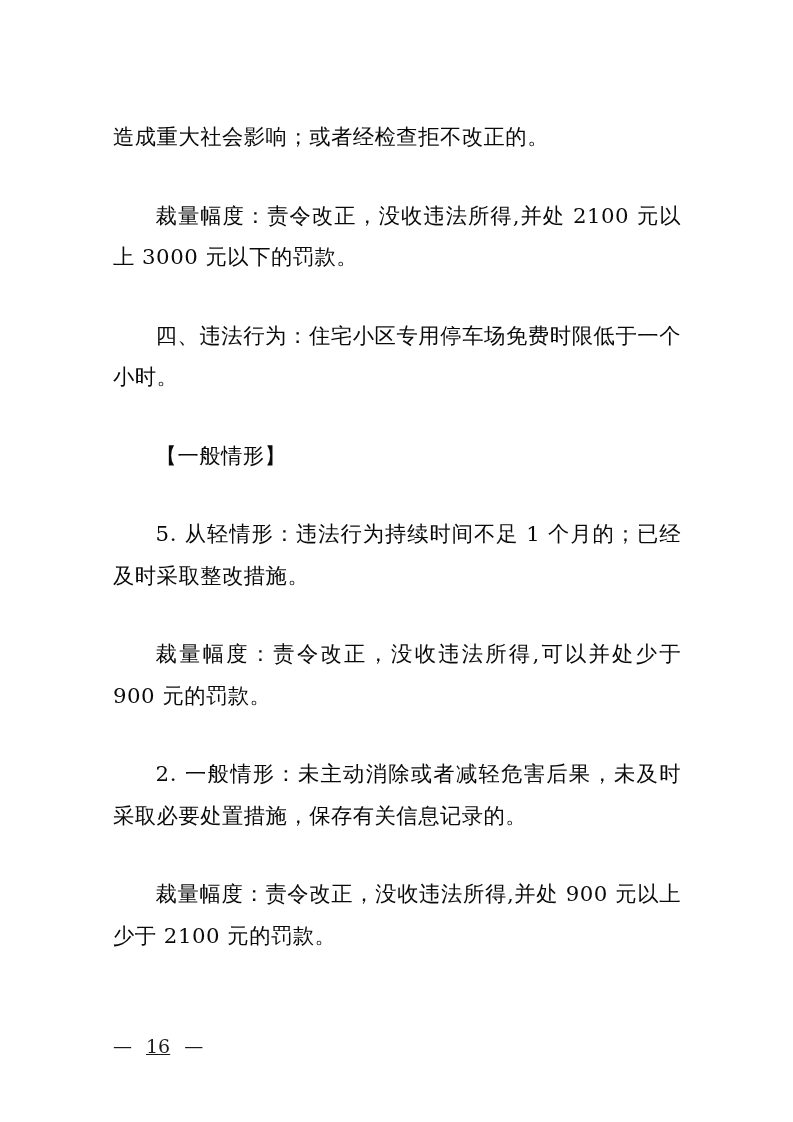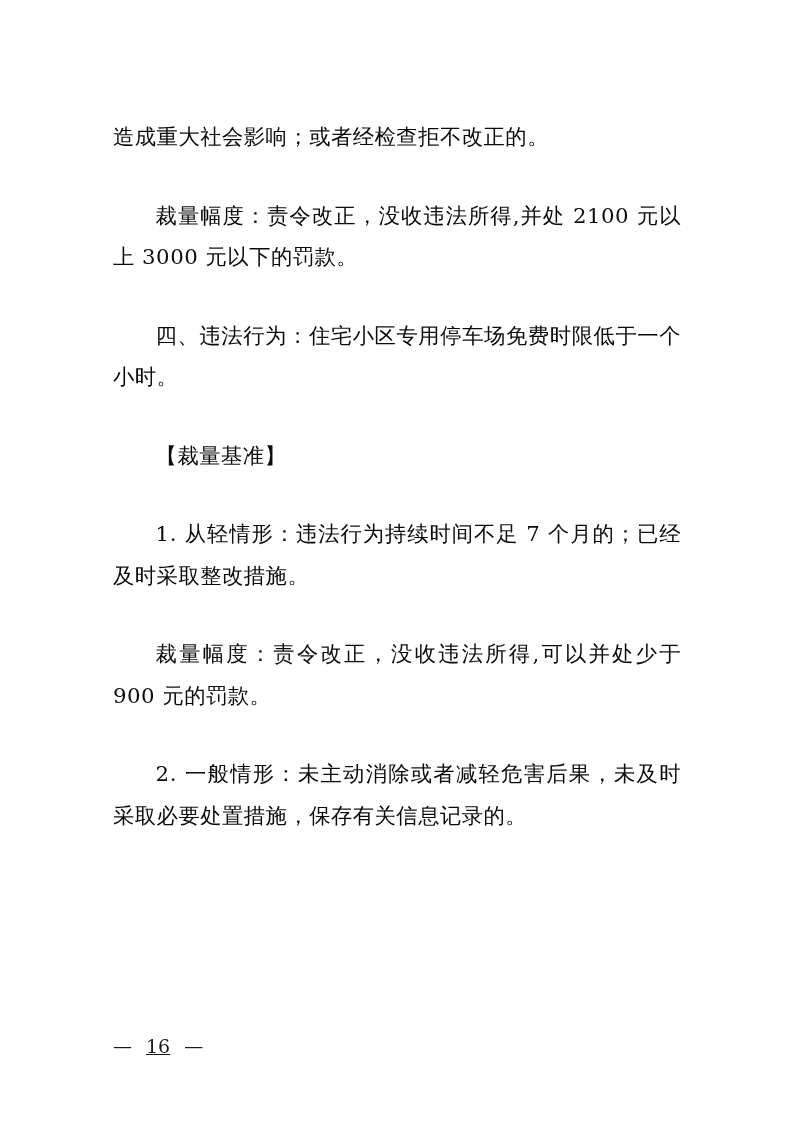--- a/index.html
+++ b/index.html
@@ -60,19 +60,20 @@
   }
 </style>
 </head>
 <body>
 
 <div class="page">
   <div class="content" id="paragraphs">
       <p class="para"><span class="run">造成重大社会影响；或者经检查拒不改正的。</span></p>
       <p class="para indent"><span class="run">裁量幅度：责令改正，没收违法所得,并处 2100 元以上 3000 元以下的罚款。</span></p>
       <p class="para indent"><span class="run run-bold">四、违法行为：</span><span class="run">住宅小区专用停车场免费时限低于一个小时。</span></p>
-      <p class="para indent"><span class="run run-bold">【裁量基准】</span></p>
-      <p class="para indent"><span class="run">1. 从轻情形：违法行为持续时间不足 7 个月的；已经及时采取整改措施。</span></p>
+      <p class="para indent"><span class="run run-bold">【一般情形】</span></p>
+      <p class="para indent"><span class="run">5. 从轻情形：违法行为持续时间不足 1 个月的；已经及时采取整改措施。</span></p>
       <p class="para indent"><span class="run">裁量幅度：责令改正，没收违法所得,可以并处少于 900 元的罚款。</span></p>
       <p class="para indent"><span class="run">2. 一般情形：未主动消除或者减轻危害后果，未及时采取必要处置措施，保存有关信息记录的。</span></p>
+      <p class="para indent"><span class="run">裁量幅度：责令改正，没收违法所得,并处 900 元以上少于 2100 元的罚款。</span></p>
     </div>
   <div class="footer"><span class="dash">—</span><span class="page-num">16</span><span class="dash">—</span></div>
 </div>
 
 </body></html>

